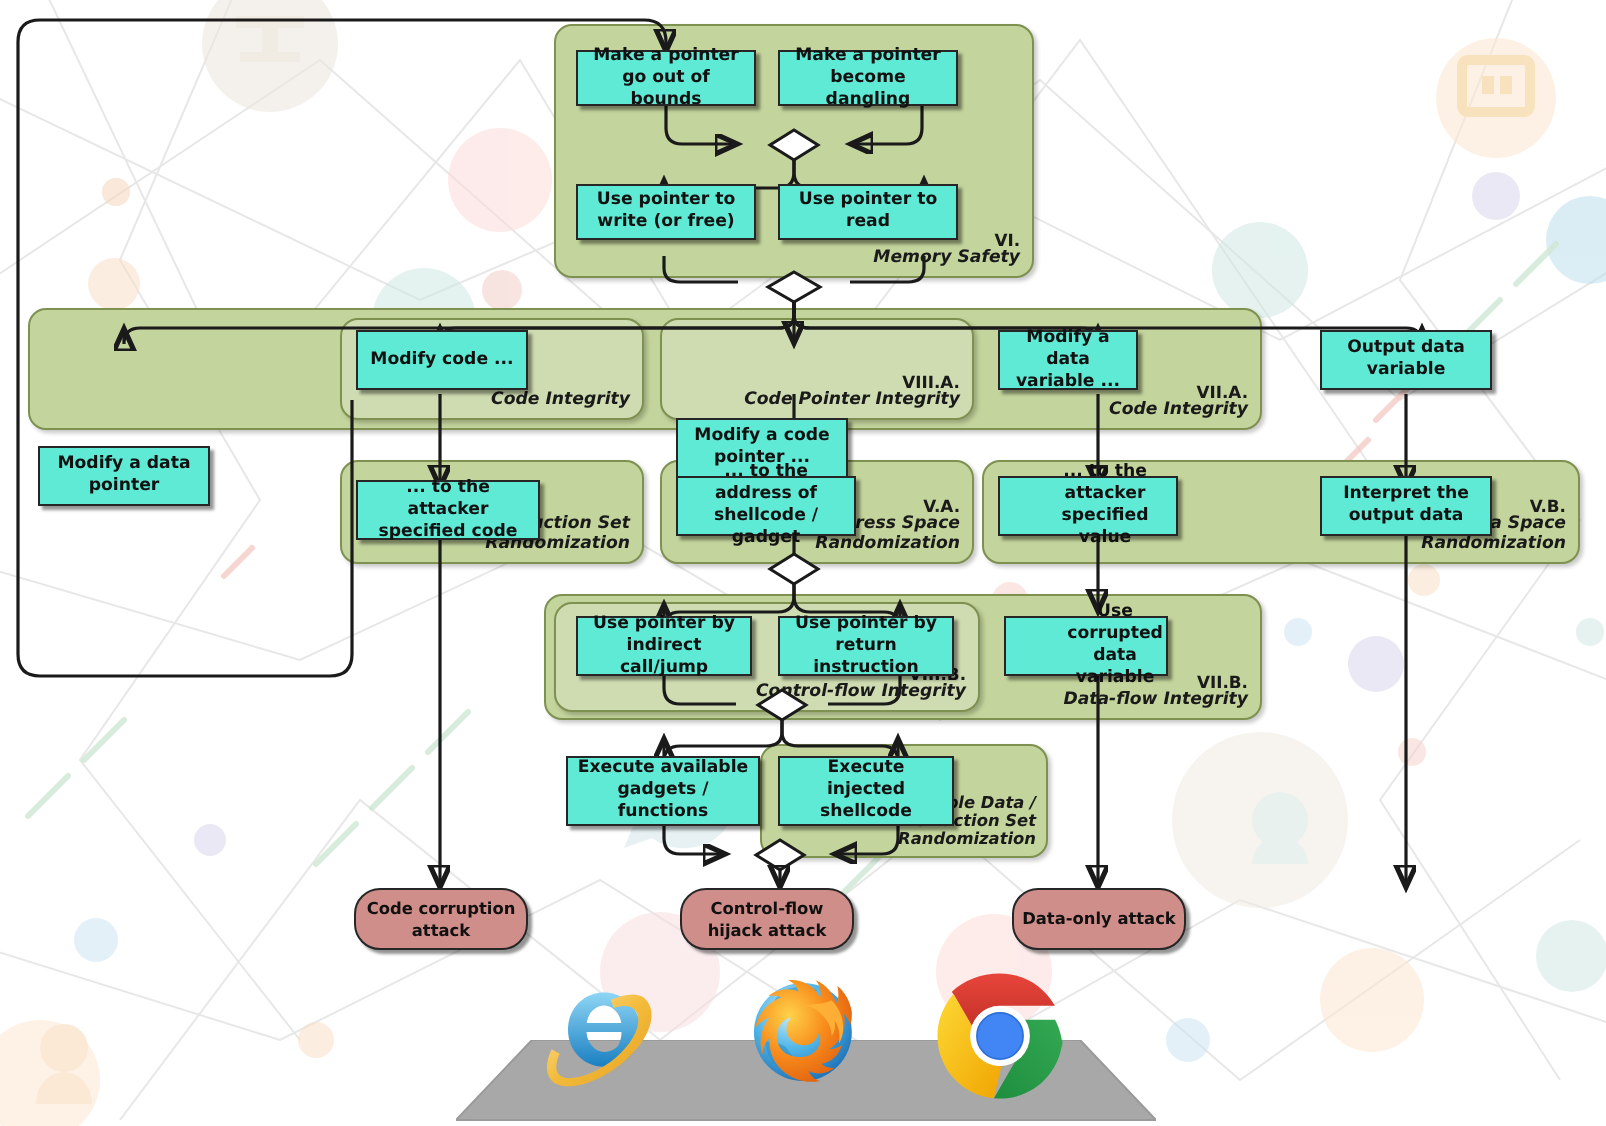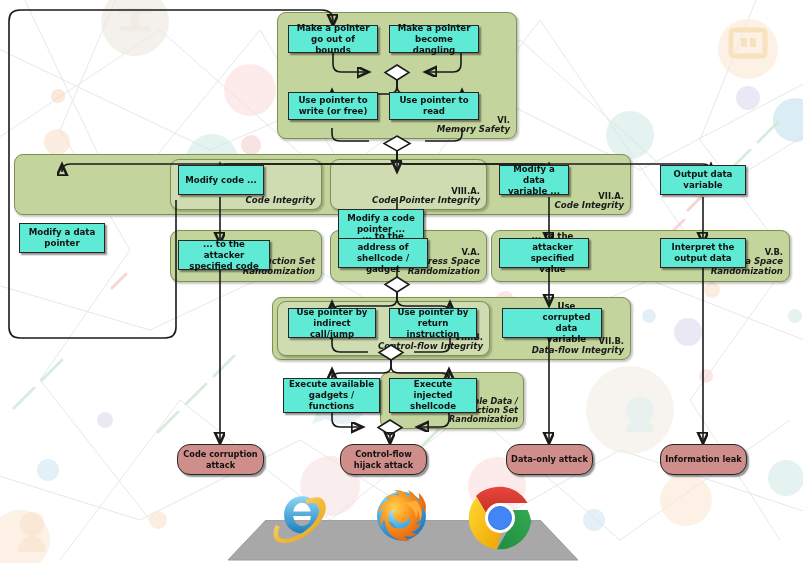--- a/index.html
+++ b/index.html
@@ -286,29 +286,28 @@
   <div class="box" style="left:499px; top:165px; width:70px; height:30px;">Modify  a data variable ...</div>
   <div class="box" style="left:660px; top:165px; width:86px; height:30px;">Output data variable</div>
 
   <div class="box" style="left:178px; top:240px; width:92px; height:30px;">... to the attacker specified code</div>
   <div class="box" style="left:338px; top:238px; width:90px; height:30px;">... to the address of shellcode / gadget</div>
   <div class="box" style="left:499px; top:238px; width:90px; height:30px;padding-left:20px;">... to the attacker specified value</div>
   <div class="box" style="left:660px; top:238px; width:86px; height:30px;">Interpret the output data</div>
 
   <div class="box" style="left:288px; top:308px; width:88px; height:30px;">Use pointer by indirect call/jump</div>
   <div class="box" style="left:389px; top:308px; width:88px; height:30px;">Use pointer by return instruction</div>
-  <div class="box" style="left:502px; top:308px; width:100px; height:30px;padding-left:32px;">Use corrupted data variable</div>
+  <div class="box" style="left:502px; top:308px; width:82px; height:30px;padding-left:32px;">Use corrupted data variable</div>
 
   <div class="box" style="left:283px; top:378px; width:97px; height:35px;">Execute available gadgets / functions</div>
   <div class="box" style="left:389px; top:378px; width:88px; height:35px;">Execute injected shellcode</div>
 
   <div class="term" style="left:177px; top:444px; width:87px; height:31px;">Code corruption attack</div>
   <div class="term" style="left:340px; top:444px; width:87px; height:31px;">Control-flow hijack attack</div>
   <div class="term" style="left:506px; top:444px; width:87px; height:31px;">Data-only attack</div>
-  <div class="term" style="left:660px; top:444px; width:87px; height:31px;">Information leak</div>
 
   <svg id="podium" style="left:228px; top:520px; width:350px; height:43px;" viewBox="0 0 350 43">
     <polygon points="38,0 312,0 350,40 0,40" fill="#a8a8a8"></polygon>
     <polygon points="38,0 312,0 350,40 0,40" fill="none" stroke="#9a9a9a" stroke-width="1"></polygon>
   </svg>
 
   <svg class="logo" style="left:272px; top:486px; width:60px; height:60px;" viewBox="0 0 100 100">
     <defs>
       <linearGradient id="ieBlue" x1="0" y1="0" x2="0" y2="1">
         <stop offset="0" stop-color="#8fd6f5"></stop>

